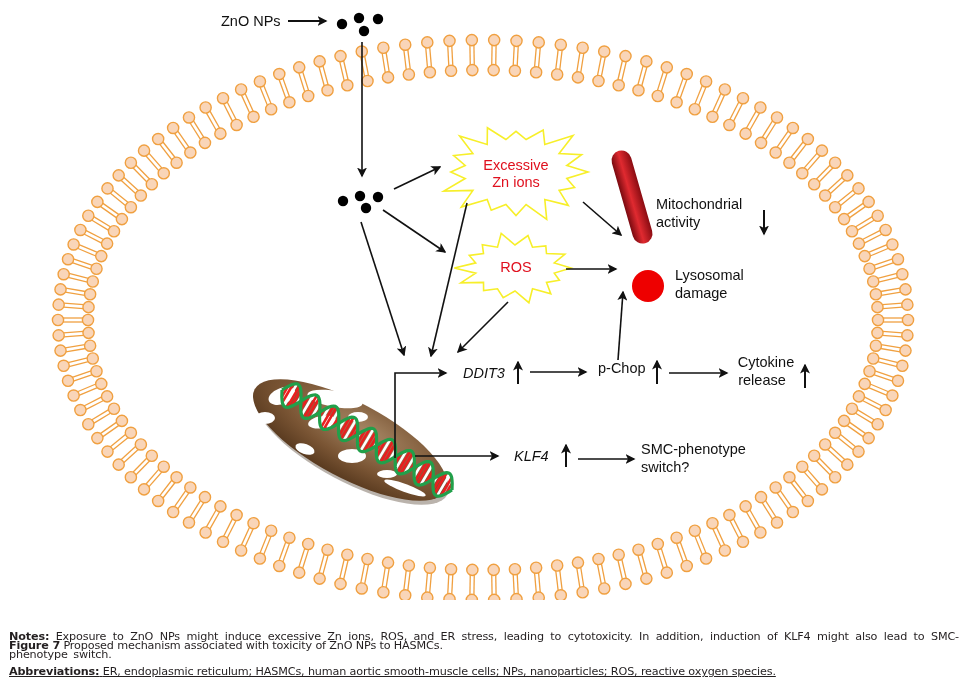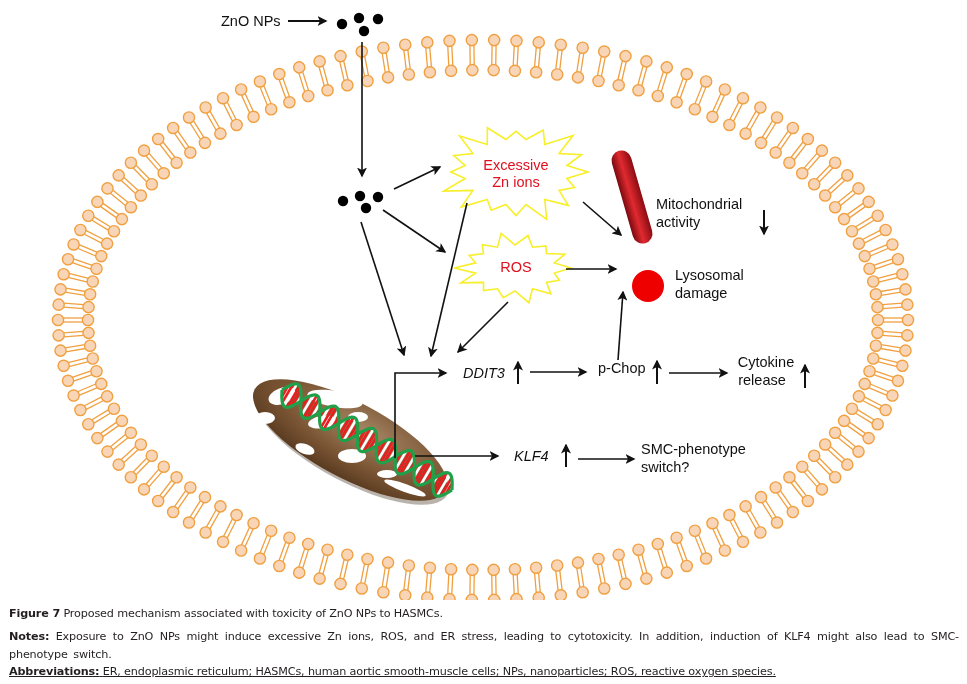--- a/index.html
+++ b/index.html
@@ -3,21 +3,21 @@
 <meta charset="utf-8">
 <style>
   html, body { margin: 0; padding: 0; background: #ffffff; }
   body { width: 967px; height: 684px; position: relative; overflow: hidden; }
   #diagram { position: absolute; left: 0; top: 0; }
   .lbl { font-family: "Liberation Sans", sans-serif; font-size: 14.5px; fill: #111111; }
   .lbl-red { font-family: "Liberation Sans", sans-serif; font-size: 14.5px; fill: #e0101e; }
   .ital { font-style: italic; }
   .caption { position: absolute; left: 9px; width: 950px; font-family: "DejaVu Sans", sans-serif; font-size: 11.2px; color: #231f20; line-height: 17.5px; letter-spacing: -0.15px; }
   .caption b { font-weight: bold; }
-  #cap-title { top: 605px; }
+  #cap-title { top: 637px; }
   #cap-notes { top: 628px; text-align: justify; text-align-last: left; word-spacing: 2.3px; }
   #cap-abbr { top: 663px; text-decoration: underline; }
 </style>
 </head>
 <body>
 
 <svg id="diagram" width="967" height="600" viewBox="0 0 967 600" xmlns="http://www.w3.org/2000/svg">
   <defs>
     <marker id="ah" markerWidth="10" markerHeight="10" refX="8.5" refY="5" orient="auto" markerUnits="userSpaceOnUse">
       <path d="M0,0 L10,5 L0,10 L2.5,5 Z" fill="#111"></path>

